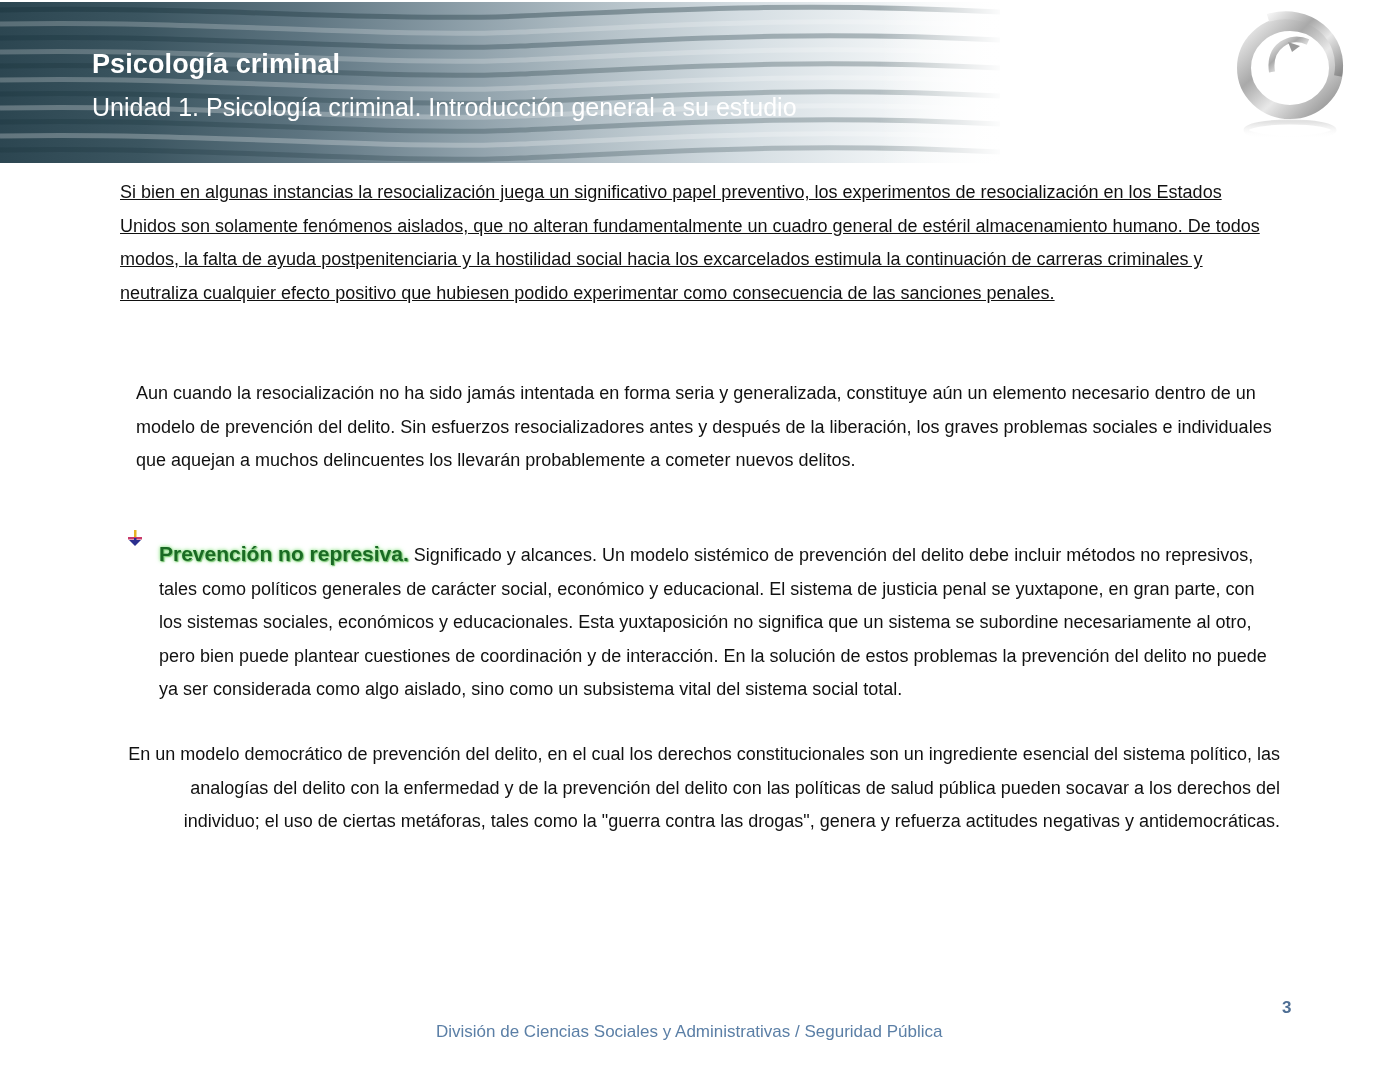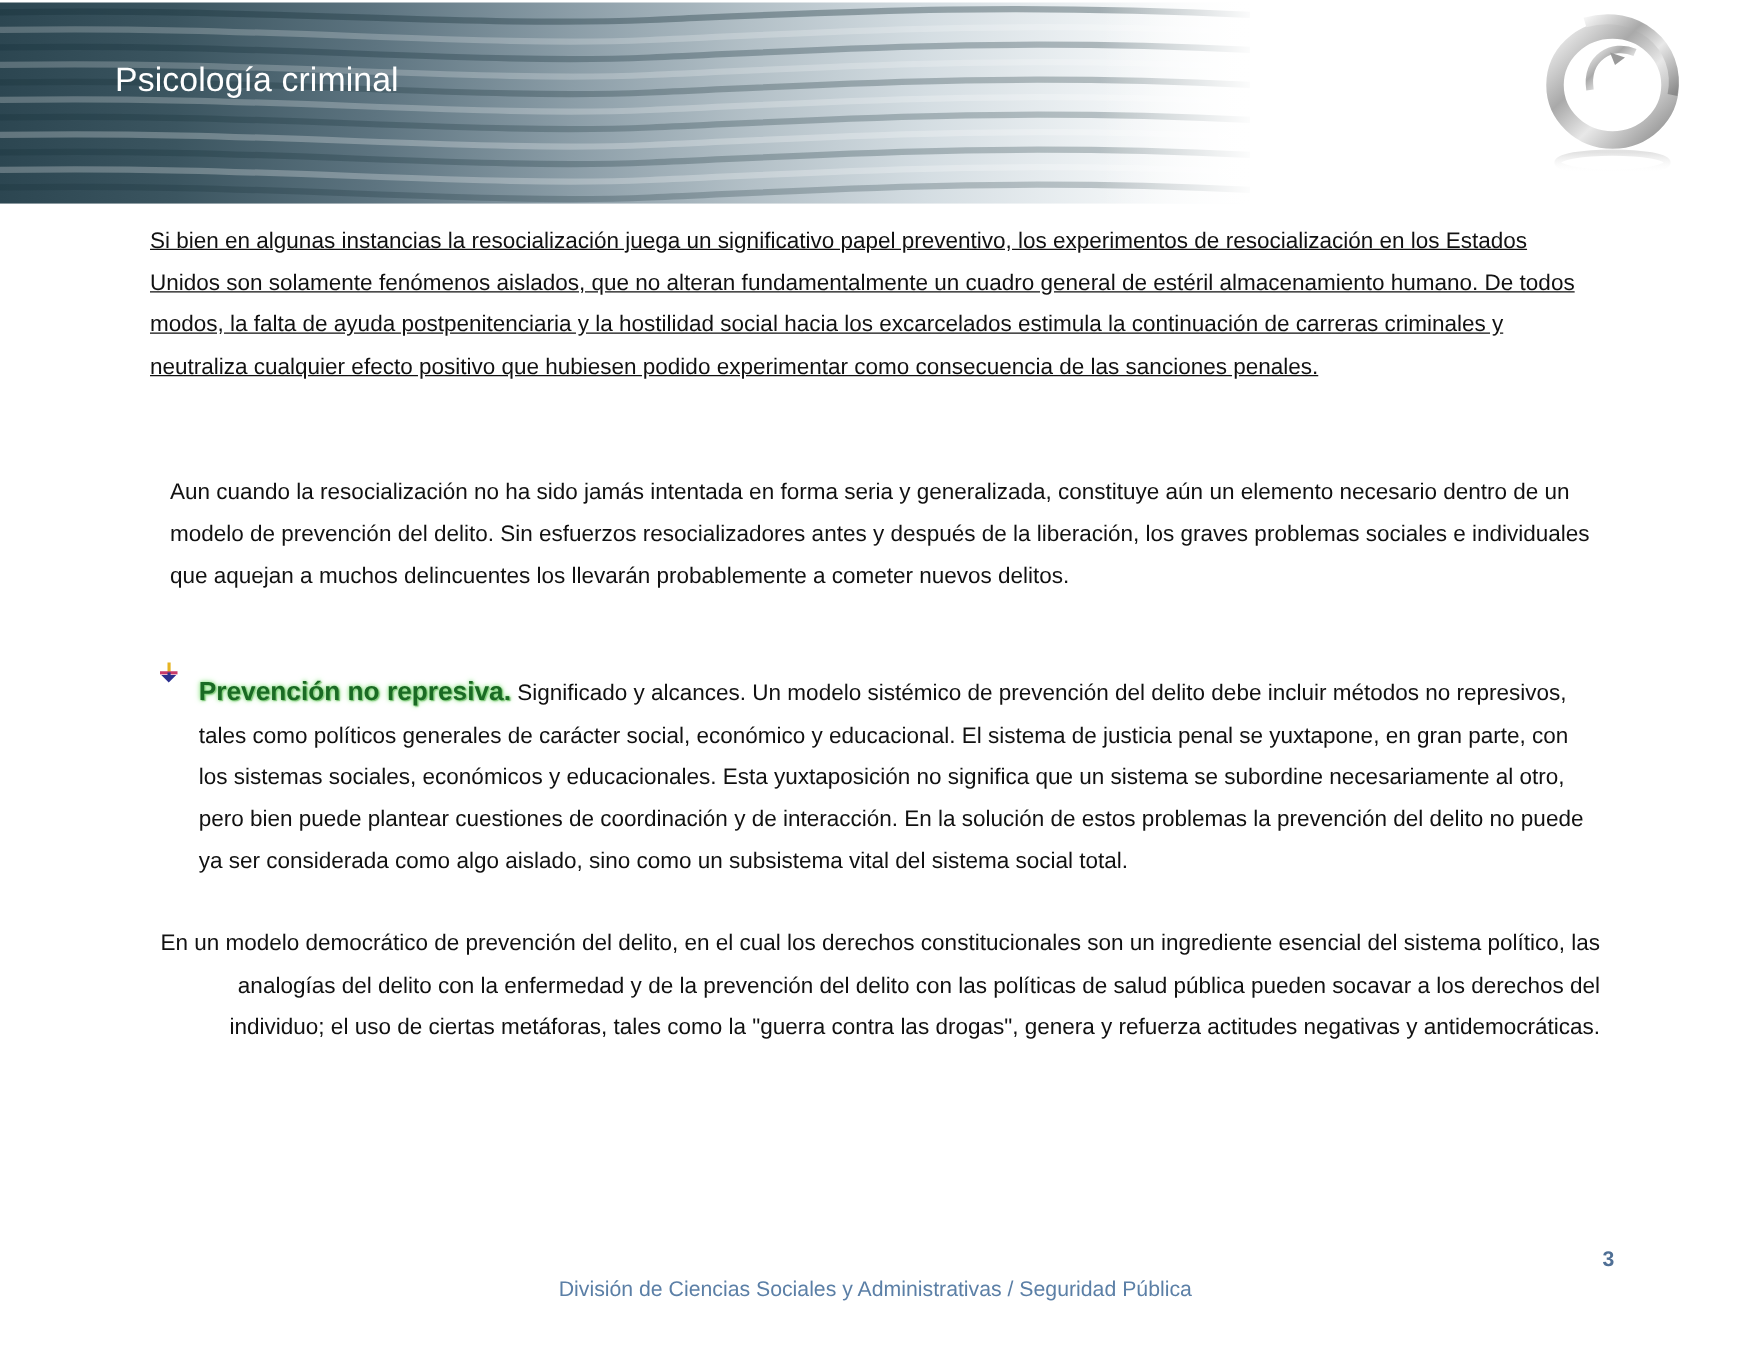--- a/index.html
+++ b/index.html
@@ -19,21 +19,21 @@
     }
     .header-waves {
       position: absolute; left: 0; top: 2px; width: 1000px; height: 161px;
     }
     .header-fade {
       position: absolute; left: 880px; top: 0; width: 140px; height: 163px;
       background: linear-gradient(90deg, rgba(255,255,255,0) 0%, #ffffff 90%);
     }
     .header-title {
       position: absolute; left: 92px; top: 49px;
-      font-size: 27px; font-weight: normal; color: #ffffff;
+      font-size: 27px; font-weight: bold; color: #ffffff;
       letter-spacing: 0.1px;
     }
     .header-subtitle {
       position: absolute; left: 92px; top: 93px;
       font-size: 25px; font-weight: normal; color: #ffffff;
       white-space: nowrap;
     }
     .logo {
       position: absolute; left: 1228px; top: 6px; width: 128px; height: 140px;
     }
@@ -60,21 +60,21 @@
     }
     .p3 { position: absolute; left: 0; top: 562px; width: 1160px; text-align: right; }
 
     
     .page-number {
       position: absolute; left: 1282px; top: 998px;
       font-size: 17px; font-weight: bold; color: #4f6f95;
     }
     .footer-text {
       position: absolute; left: 436px; top: 1022px;
-      font-size: 17px; color: #5b7fa6; margin-left: 11px;
+      font-size: 17px; color: #5b7fa6;
     }
   </style>
 </head>
 <body>
 
 <div class="page">
 
   <div class="header-band">
     <div class="header-bg"></div>
     <svg class="header-waves" viewBox="0 0 1000 161" preserveAspectRatio="none">
@@ -88,20 +88,21 @@
         <path d="M0,92 C200,88 380,106 520,100 S800,84 1000,94" stroke="rgba(20,45,55,0.26)"></path>
         <path d="M0,106 C200,102 380,120 520,114 S800,98 1000,108" stroke="rgba(255,255,255,0.26)"></path>
         <path d="M0,120 C200,116 380,134 520,128 S800,112 1000,122" stroke="rgba(20,45,55,0.26)"></path>
         <path d="M0,134 C200,130 380,148 520,142 S800,126 1000,136" stroke="rgba(255,255,255,0.26)"></path>
         <path d="M0,148 C200,144 380,162 520,156 S800,140 1000,150" stroke="rgba(20,45,55,0.24)"></path>
       </g>
     </svg>
     <div class="header-fade"></div>
 
     <div class="header-title">Psicología criminal</div>
+    <div class="header-subtitle">Unidad 1. Psicología criminal. Introducción general a su estudio</div>
 
     <svg class="logo" viewBox="0 0 128 140">
       <defs>
         <linearGradient id="silver" x1="0" y1="0" x2="1" y2="1">
           <stop offset="0" stop-color="#f4f4f4"></stop>
           <stop offset="0.35" stop-color="#a9a9a9"></stop>
           <stop offset="0.6" stop-color="#e8e8e8"></stop>
           <stop offset="1" stop-color="#8a8a8a"></stop>
         </linearGradient>
         <linearGradient id="silverFade" x1="0" y1="0" x2="0" y2="1">

